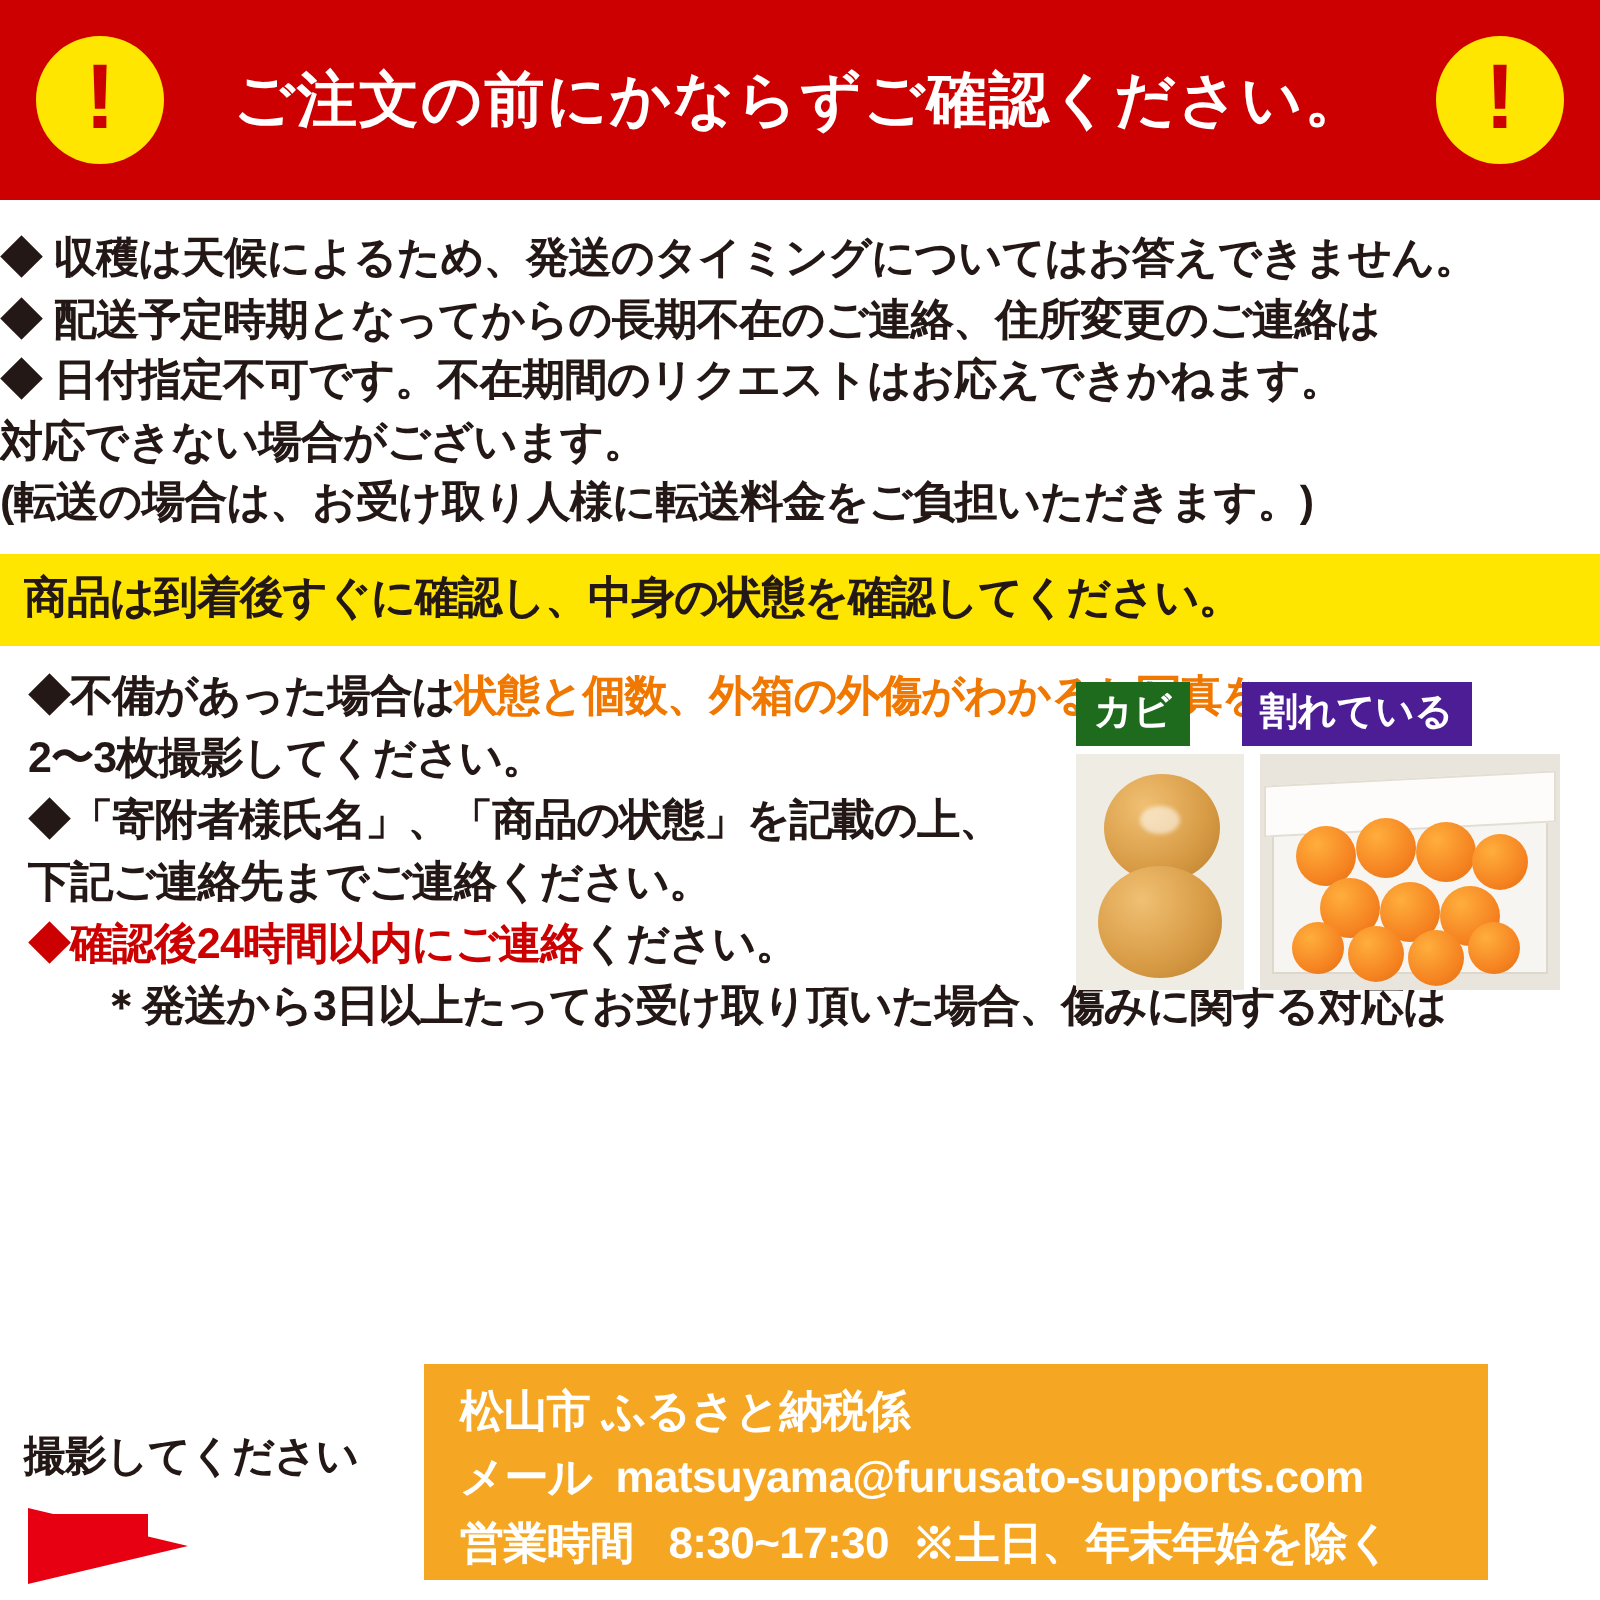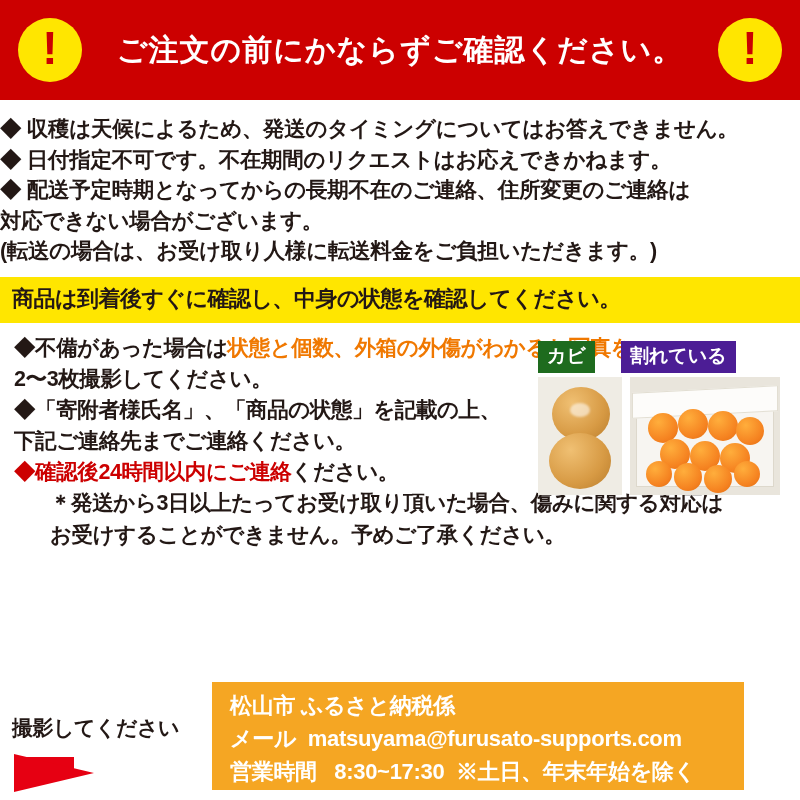--- a/index.html
+++ b/index.html
@@ -200,22 +200,22 @@
 <div class="page">
 
   <div class="header">
     <div class="excl left">!</div>
     <div class="header-title">ご注文の前にかならずご確認ください。</div>
     <div class="excl right">!</div>
   </div>
 
   <div class="notice">
     <p>◆ 収穫は天候によるため、発送のタイミングについてはお答えできません。</p>
+    <p>◆ 配送予定時期となってからの長期不在のご連絡、住所変更のご連絡は</p>
     <p>◆ 日付指定不可です。不在期間のリクエストはお応えできかねます。</p>
-    <p>◆ 配送予定時期となってからの長期不在のご連絡、住所変更のご連絡は</p>
     <p>対応できない場合がございます。</p>
     <p>(転送の場合は、お受け取り人様に転送料金をご負担いただきます。)</p>
   </div>
 
   <div class="yellow-bar">商品は到着後すぐに確認し、中身の状態を確認してください。</div>
 
   <div class="body-sec">
 
     <div class="photos">
       <div class="photo-labels">
@@ -246,21 +246,20 @@
         </div>
       </div>
     </div>
 
     <p><span>◆不備があった場合は</span><span class="orange">状態と個数、外箱の外傷がわかるお写真を</span></p>
     <p><span>2〜3枚</span><span>撮影してください。</span></p>
     <p>◆「寄附者様氏名」、「商品の状態」を記載の上、</p>
     <p>下記ご連絡先までご連絡ください。</p>
     <p><span class="red">◆</span><span class="red">確認後24時間以内にご連絡</span><span>ください。</span></p>
     <p class="small-note">＊発送から3日以上たってお受け取り頂いた場合、傷みに関する対応は</p>
-    <p class="small-note">お受けすることができません。予めご了承ください。</p>
   </div>
 
   <div class="footer">
     <div class="footer-label">撮影してください</div>
     <div class="arrow-tail"></div>
     <div class="arrow"></div>
     <div class="contact-box">
       <div class="line l1">松山市 ふるさと納税係</div>
       <div class="line l2">
         <span>メール</span>

